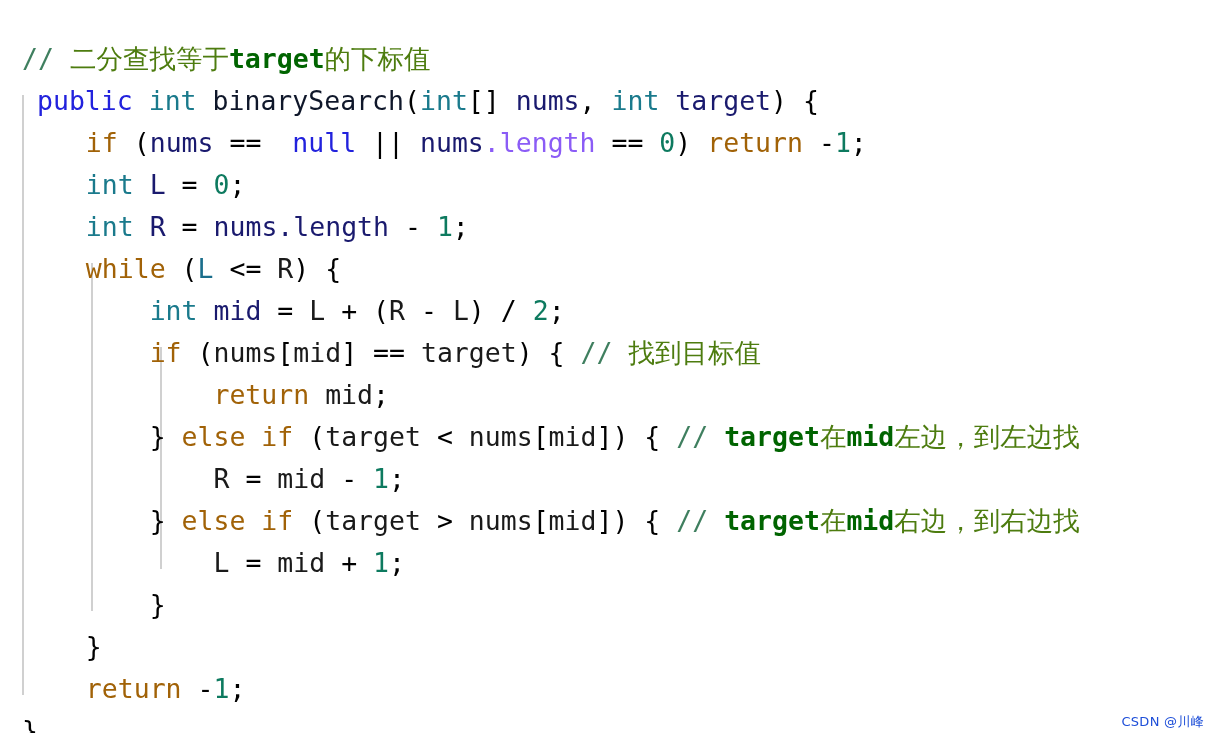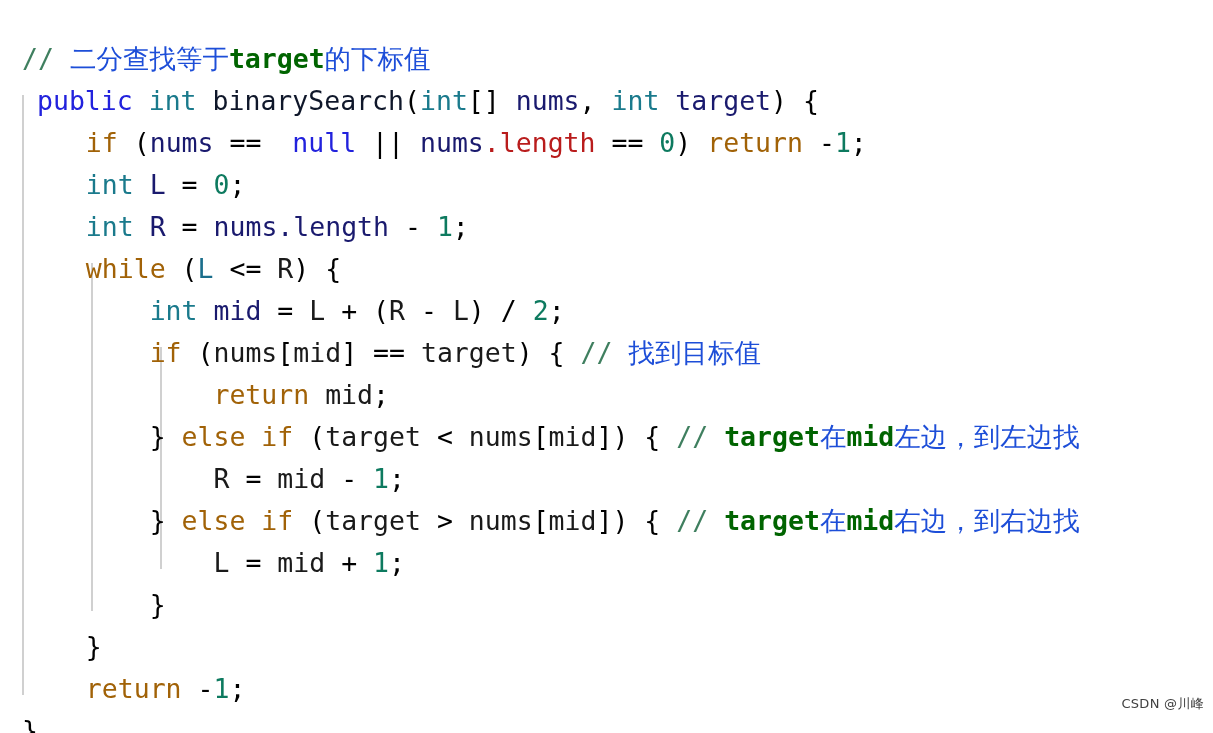--- a/index.html
+++ b/index.html
@@ -47,38 +47,38 @@
   }
 
   
   .t-plain    { color: #000000; }
   .t-mod      { color: #2222dd; padding-left: 15px; }
   .t-type     { color: #1a7a8c; text-align: center; }
   .t-method   { color: #0f172a; }
   .t-kw       { color: #a16207; }
   .t-num      { color: #0d7a5f; }
   .t-ident    { color: #1a1a6e; }
-  .t-field    { color: #b91c1c; }
+  .t-field    { color: #8b5cf6; }
   .t-punct    { color: #000000; }
   .t-local    { color: #1a1a1a; }
   .t-localL   { color: #1a6e8c; }
 
   
   .t-cmt      { color: #3f7f5f; }
-  .t-cmt-cjk  { color: #1d4ed8; font-family: "DejaVu Sans", "Liberation Sans", sans-serif; }
+  .t-cmt-cjk  { color: #4d7c0f; font-family: "DejaVu Sans", "Liberation Sans", sans-serif; }
   .t-cmt-code { color: #006400; font-weight: bold; }
 
   
   #watermark {
     position: absolute;
     right: 9px;
-    bottom: 20px;
+    bottom: 2px;
     font-family: "DejaVu Sans", "Liberation Sans", sans-serif;
     font-size: 13px;
-    color: #404040;
+    color: #1d4ed8;
     letter-spacing: 0.3px;
     white-space: pre;
   }
 </style>
 </head>
 <body>
 
 <div id="code-surface">
 
   <div class="indent-guide" style="left:22px; top:95px; height:600px;"></div>

